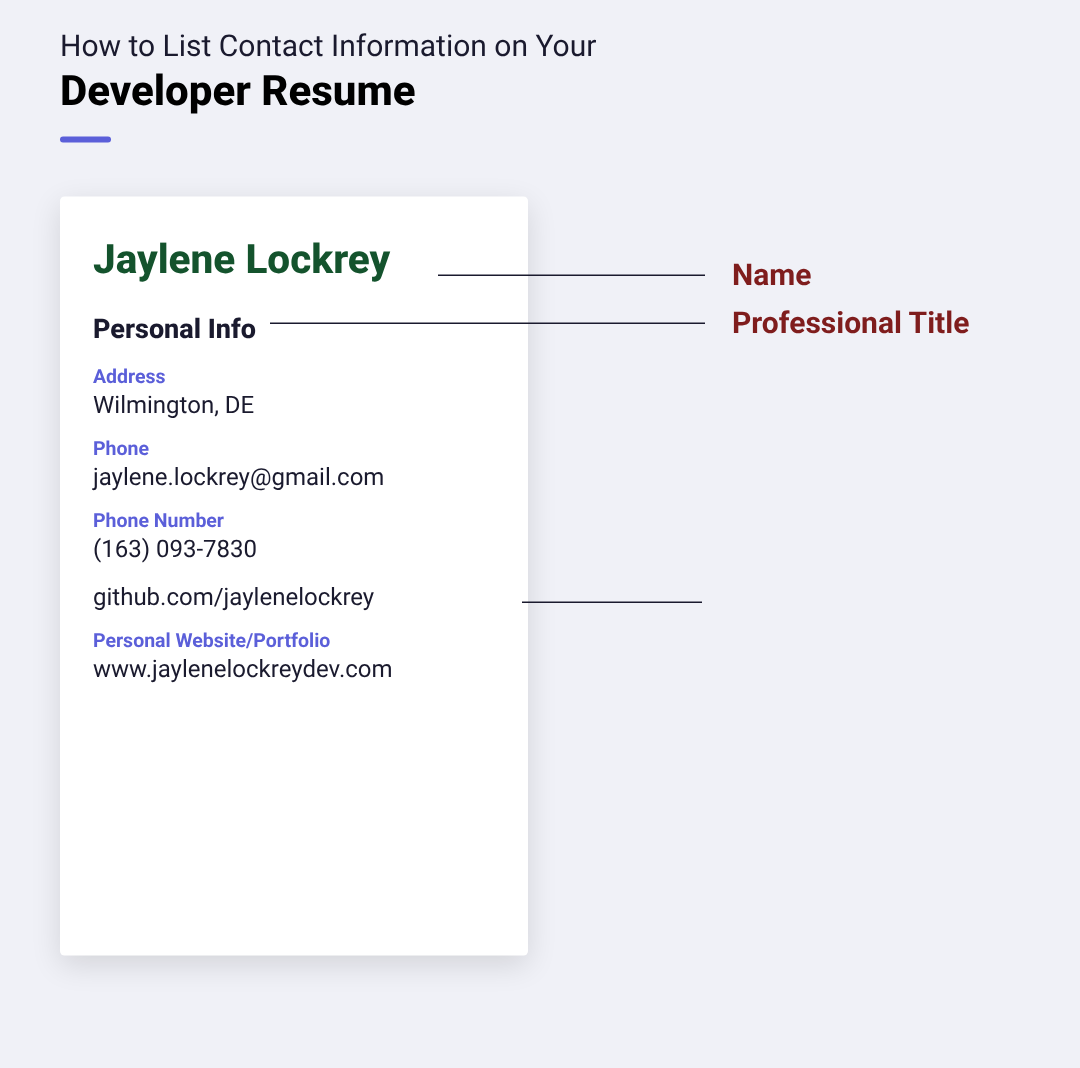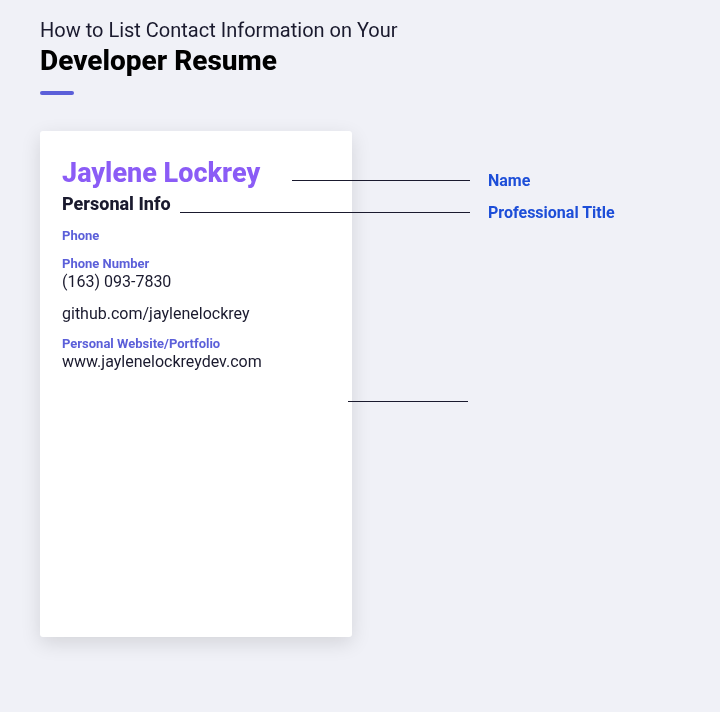--- a/index.html
+++ b/index.html
@@ -45,22 +45,22 @@
     width: 312px;
     height: 506px;
     border-radius: 3px;
     box-shadow: 0 6px 20px rgba(0,0,0,0.12);
     padding: 26px 22px;
     position: relative;
   }
   .name {
     font-size: 27px;
     font-weight: 800;
-    color: #8b5cf6;
-    margin-bottom: 4px;
+    color: #14532d;
+    margin-bottom: 20px;
   }
   .prof-title {
     font-size: 19px;
     color: #1a1a2e;
     font-weight: 400;
     margin-bottom: 22px;
   }
   .section-heading {
     font-size: 18px;
     font-weight: 800;
@@ -90,23 +90,23 @@
   .callout {
     position: absolute;
     display: flex;
     align-items: center;
   }
   .callout-line {
     height: 1px;
     background: #1a1a2e;
   }
   .callout-label {
-    font-size: 16px;
+    font-size: 20px;
     font-weight: 700;
-    color: #1d4ed8;
+    color: #7f1d1d;
     margin-left: 18px;
     white-space: nowrap;
   }
   .callout-1 { top: 40px; left: -60px; }
   .callout-1 .callout-line { width: 178px; }
   .callout-2 { top: 72px; left: -172px; text-align: center; }
   .callout-2 .callout-line { width: 290px; }
   .callout-3 { top: 270px; left: -4px; }
   .callout-3 .callout-line { width: 120px; }
 </style>
@@ -118,21 +118,26 @@
   <div class="title">Developer Resume</div>
   <div class="underline"></div>
 </div>
 
 <div class="content">
   <div class="card">
     <div class="name">Jaylene Lockrey</div>
     <div class="section-heading">Personal Info</div>
 
     <div class="info-block">
+      <div class="info-label">Address</div>
+      <div class="info-value">Wilmington, DE</div>
+    </div>
+    <div class="info-block">
       <div class="info-label">Phone</div>
+      <div class="info-value">jaylene.lockrey@gmail.com</div>
     </div>
     <div class="info-block">
       <div class="info-label">Phone Number</div>
       <div class="info-value">(163) 093-7830</div>
     </div>
     <div class="info-block">
       <div class="info-value">github.com/jaylenelockrey</div>
     </div>
     <div class="info-block">
       <div class="info-label">Personal Website/Portfolio</div>

